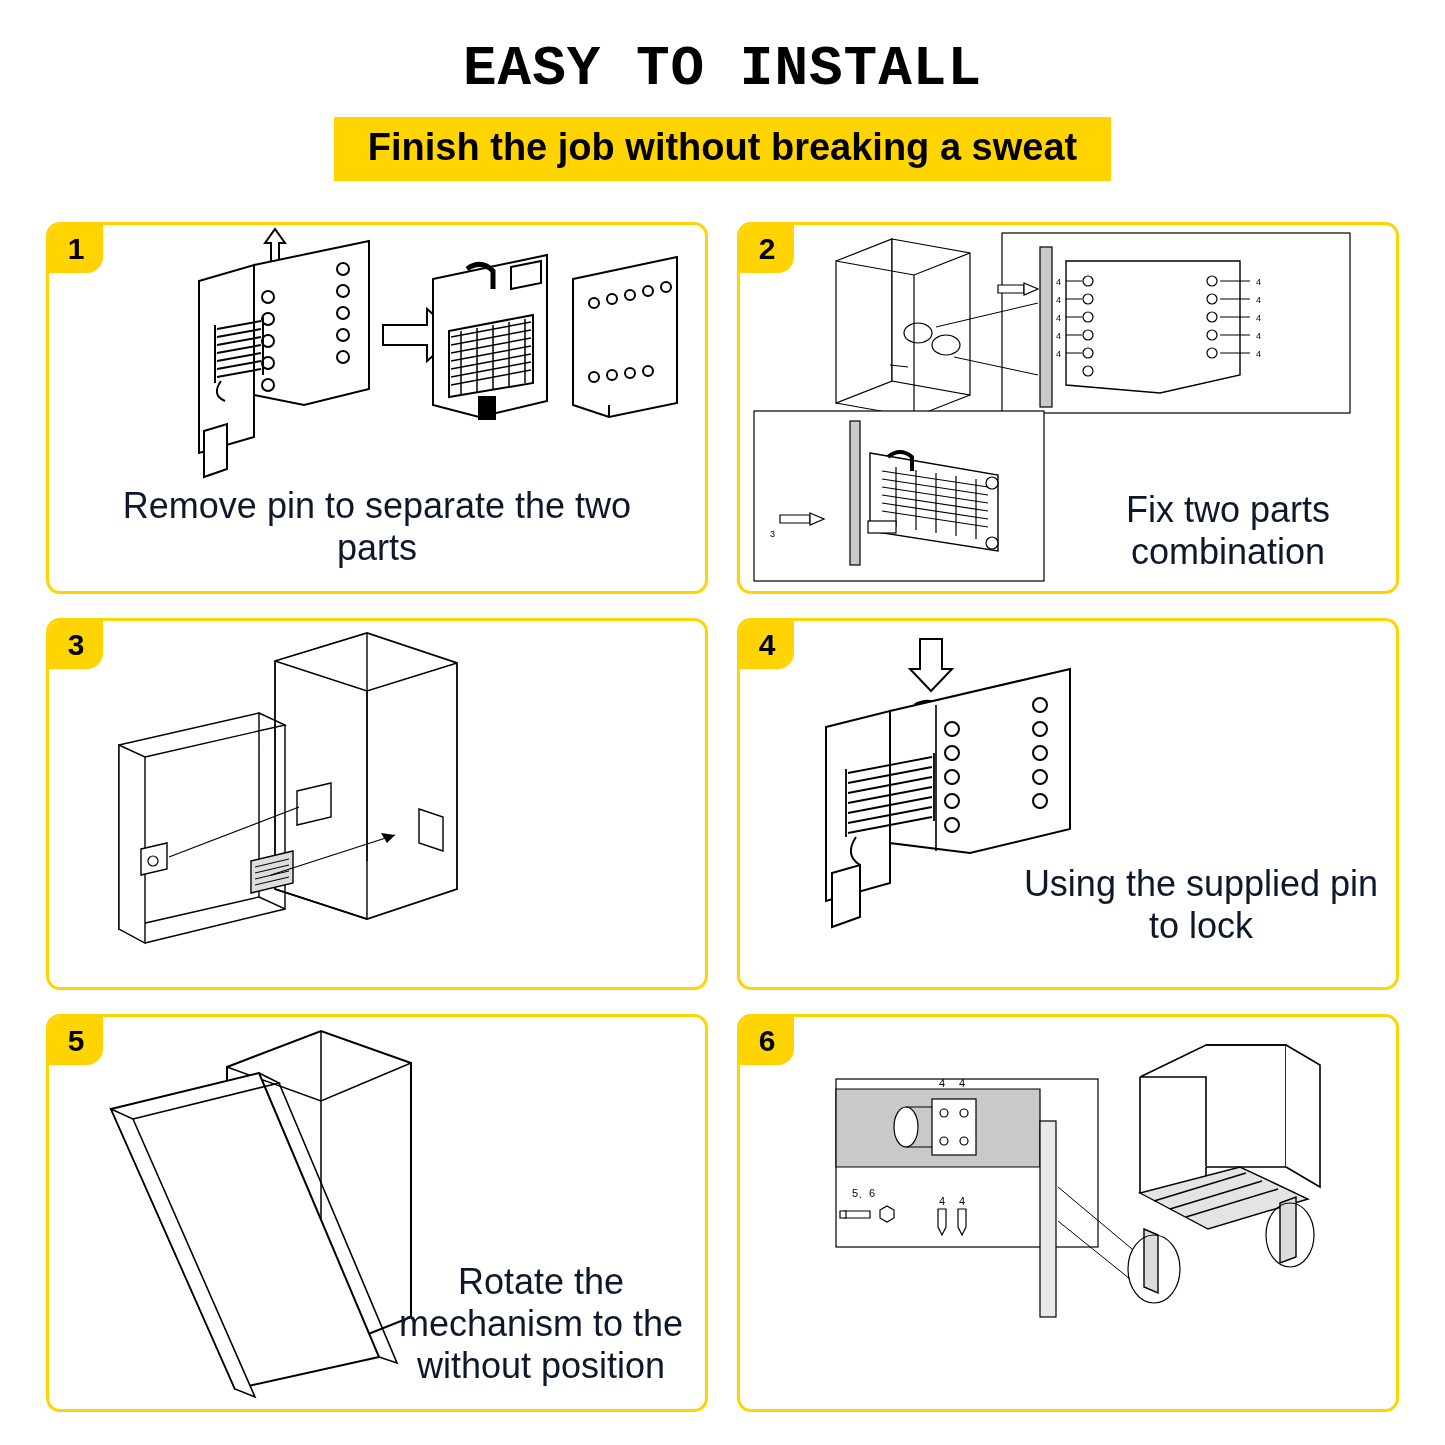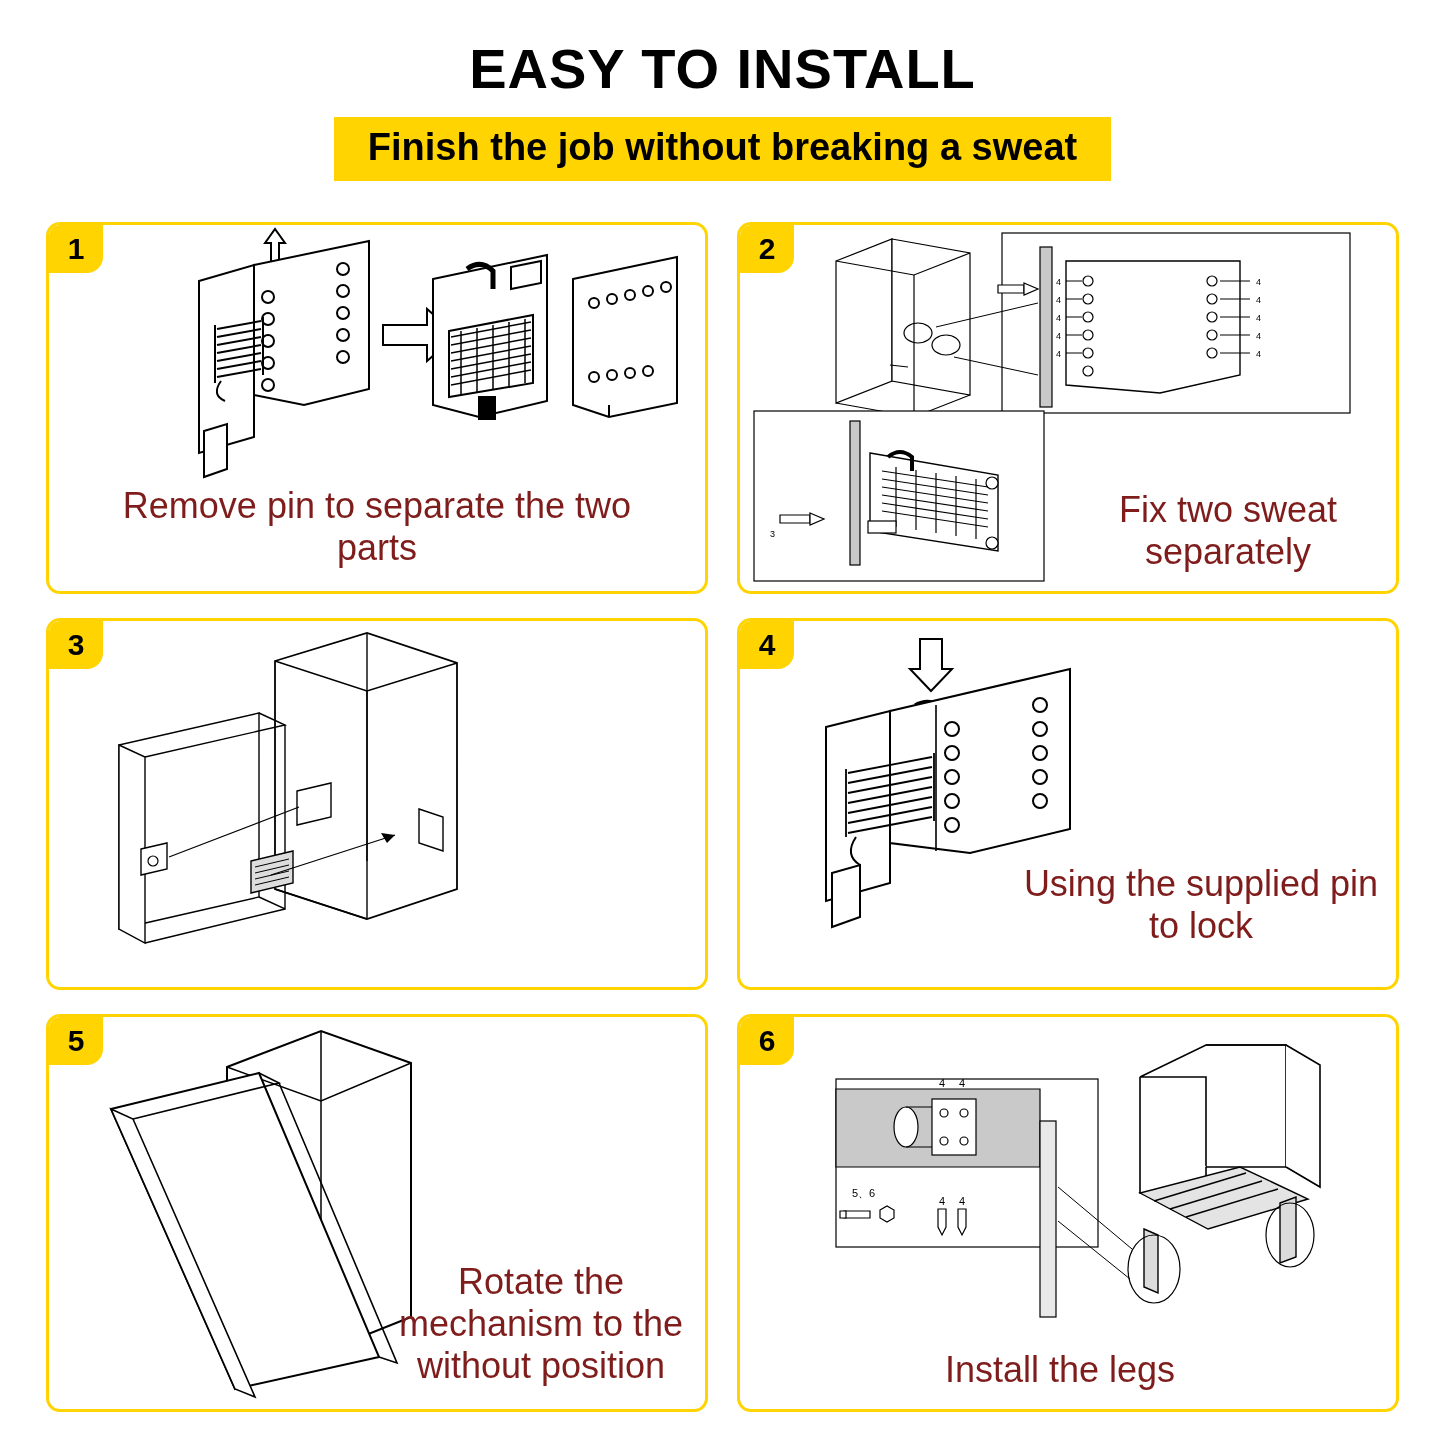--- a/index.html
+++ b/index.html
@@ -23,20 +23,21 @@
   }
 
   
   .title {
     text-align: center;
     font-size: 56px;
     font-weight: bold;
     letter-spacing: 1px;
     padding-top: 40px;
     line-height: 1.05;
+    font-family: Liberation Mono, monospace;
   }
   .subtitle-wrap {
     display: flex;
     justify-content: center;
     margin-top: 18px;
   }
   .subtitle {
     background: #FFD400;
     font-size: 38px;
     font-weight: bold;
@@ -79,21 +80,21 @@
     display: flex;
     align-items: center;
     justify-content: center;
     z-index: 5;
   }
   .caption {
     position: absolute;
     font-size: 36px;
     line-height: 1.17;
     text-align: center;
-    color: #7f1d1d;
+    color: #0f172a;
   }
   .art {
     position: absolute;
     inset: 0;
   }
   svg { display: block; }
 
   
   .cap-1 { left: 30px; right: 30px; bottom: 22px; }
   .cap-2 { right: 18px; bottom: 18px; width: 300px; }
@@ -286,21 +287,21 @@
           <path d="M148 232 q12 -10 24 0 v14" stroke-width="4" fill="none"></path>
           <circle cx="252" cy="258" r="6" fill="#fff" stroke-width="1.2"></circle>
           <circle cx="252" cy="318" r="6" fill="#fff" stroke-width="1.2"></circle>
           <rect x="128" y="296" width="28" height="12" fill="#fff" stroke-width="1.2"></rect>
 
           <path d="M40 290 h30 v8 h-30 z" fill="#fff" stroke-width="1.2"></path>
           <path d="M70 288 l14 6 l-14 6 z" fill="#fff" stroke-width="1.2"></path>
           <text x="30" y="312" font-family="Liberation Sans, sans-serif" font-size="9" fill="#000" stroke="none">3</text>
         </svg>
       </div>
-      <div class="caption cap-2">Fix two sweat separately</div>
+      <div class="caption cap-2">Fix two parts combination</div>
     </div>
 
     <div class="card">
       <div class="step-badge">3</div>
       <div class="art">
         <svg width="662" height="372" viewBox="0 0 662 372" fill="none" stroke="#000" stroke-width="1.8">
 
           <path d="M226 40 L318 12 L408 42 L408 268 L318 298 L226 268 Z" fill="#fff"></path>
           <path d="M318 12 L318 240" stroke-width="1.4"></path>
           <path d="M226 40 L318 70 L408 42" stroke-width="1.4"></path>
@@ -452,17 +453,16 @@
 
           <path d="M404 212 L418 218 L418 276 L404 270 Z" fill="#dcdcdc" stroke-width="1.4"></path>
           <path d="M540 186 L556 180 L556 240 L540 246 Z" fill="#dcdcdc" stroke-width="1.4"></path>
 
           <ellipse cx="414" cy="252" rx="26" ry="34" stroke-width="1.2"></ellipse>
           <ellipse cx="550" cy="218" rx="24" ry="32" stroke-width="1.2"></ellipse>
           <path d="M318 170 L392 232" stroke-width="1"></path>
           <path d="M318 204 L390 262" stroke-width="1"></path>
         </svg>
       </div>
-      <div class="caption cap-6">Install the legs</div>
     </div>
 
   </div>
 </div>
 
 </body></html>

